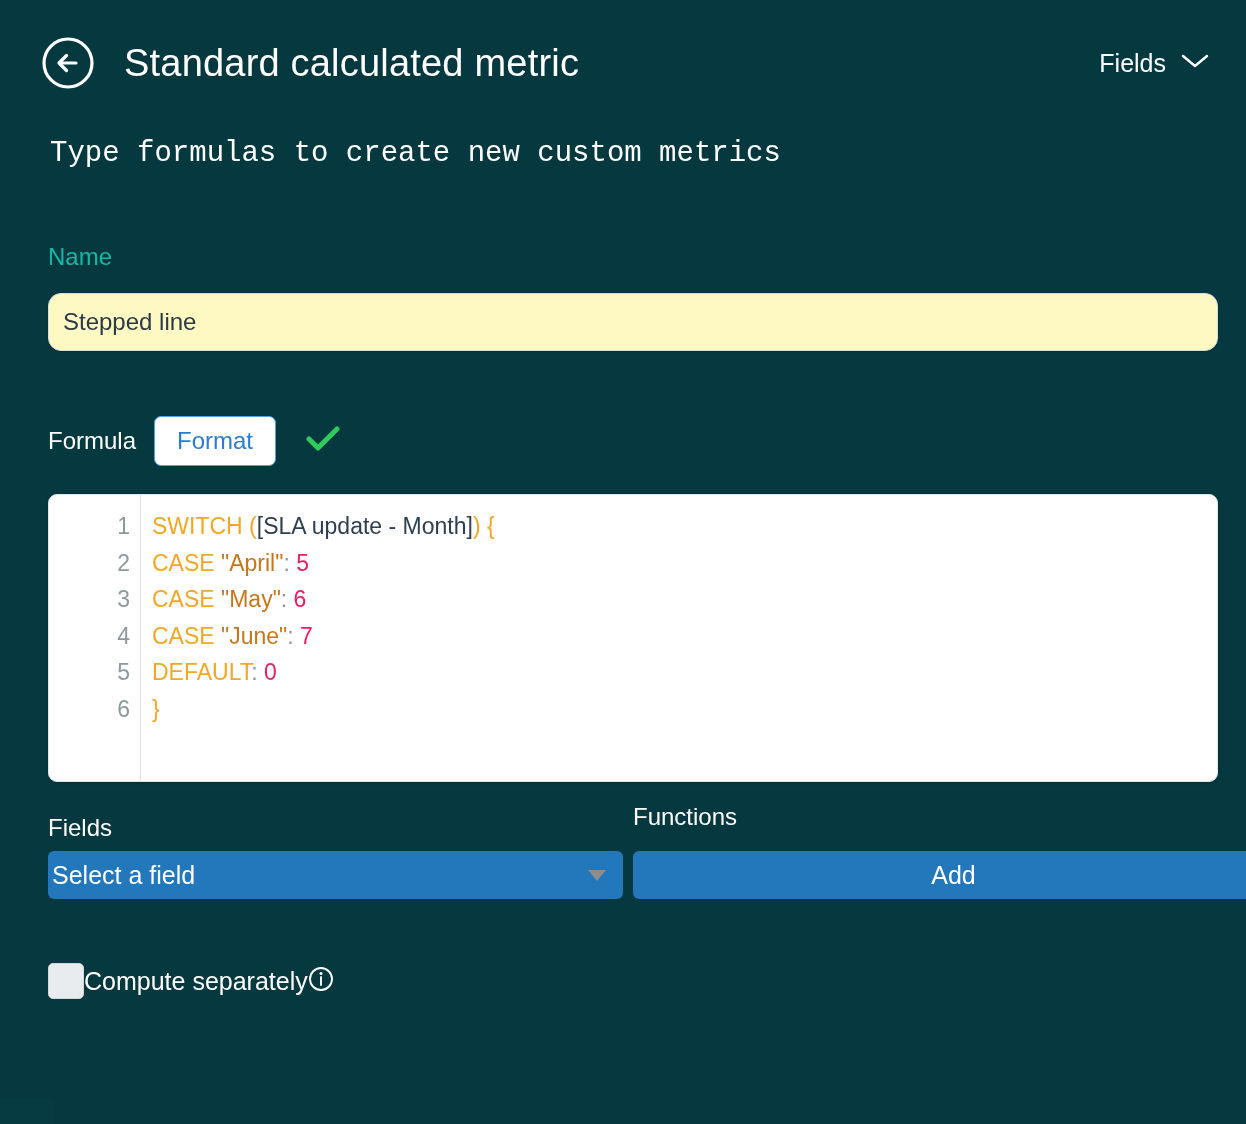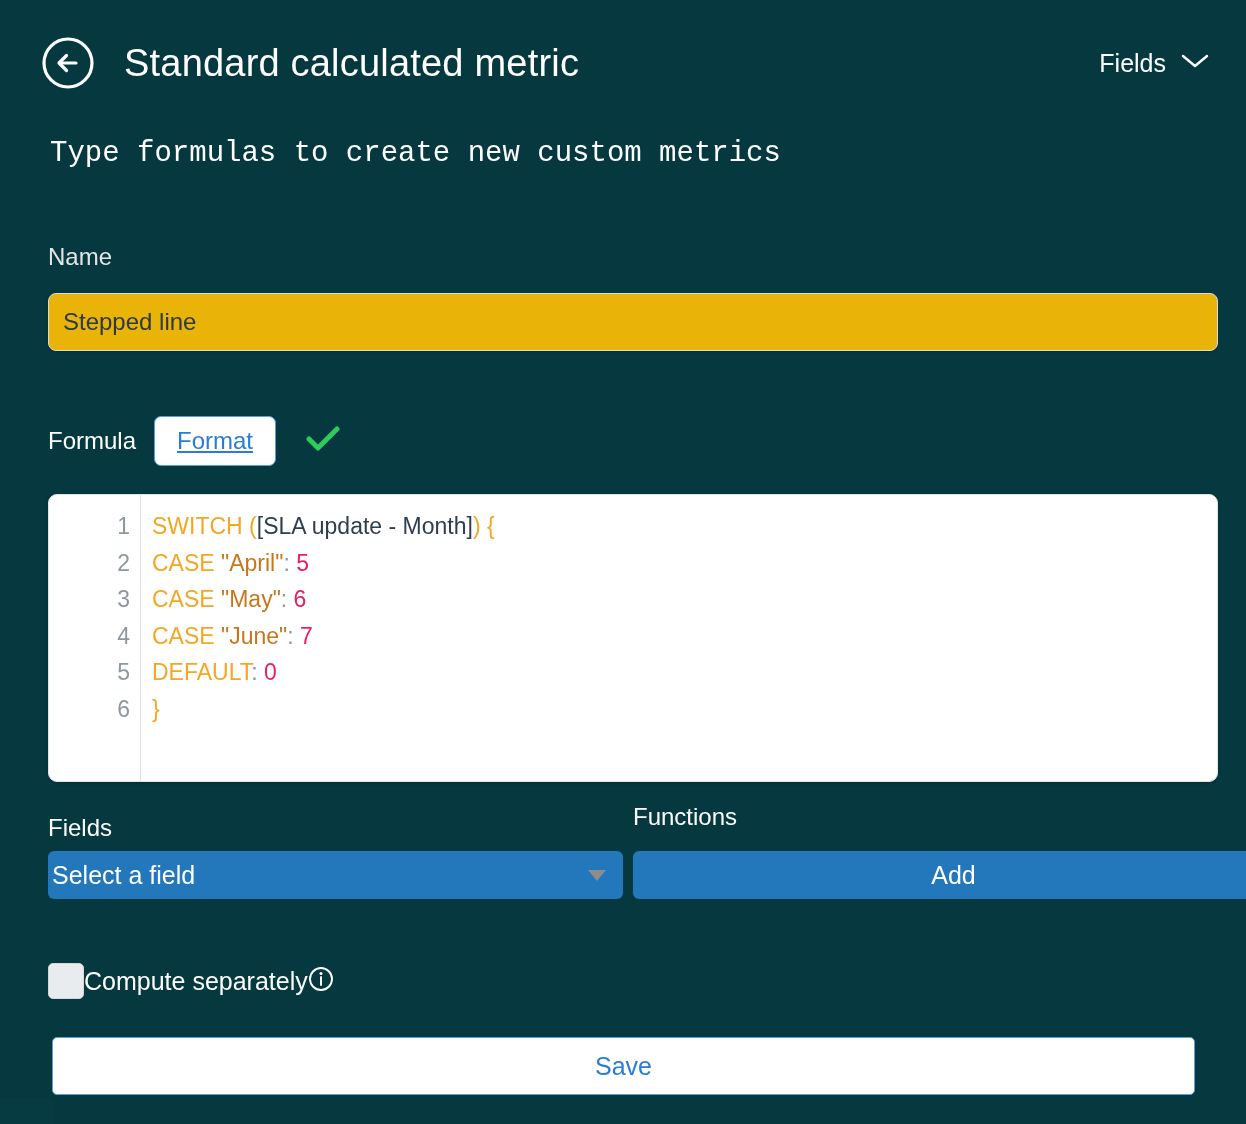--- a/index.html
+++ b/index.html
@@ -69,31 +69,31 @@
     color: #ffffff;
     white-space: nowrap;
     font-family: Liberation Mono, monospace;
   }
 
   
   .label-name {
     position: absolute;
     left: 48px; top: 243px;
     font-size: 24px;
-    color: #e5e5e5;
+    color: #14b8a6;
   }
   .name-input {
     position: absolute;
     left: 48px; top: 293px;
     width: 1170px;
     height: 58px;
     box-sizing: border-box;
-    background: #eab308;
+    background: #fef9c3;
     border: 1px solid #d8dde0;
-    border-radius: 8px;
+    border-radius: 13px;
     font-family: "Liberation Sans", sans-serif;
     font-size: 24px;
     color: #2b3a44;
     padding: 0 14px;
     outline: none;
     box-shadow: 0 1px 2px rgba(0,0,0,0.18);
   }
 
   
   .formula-row {
@@ -111,21 +111,20 @@
   .format-btn {
     background: #ffffff;
     border: 1px solid #5a9ede;
     border-radius: 7px;
     color: #2b7cd3;
     font-family: "Liberation Sans", sans-serif;
     font-size: 24px;
     padding: 12px 22px;
     cursor: pointer;
     line-height: 1;
-    text-decoration: underline;
   }
   .check-ok {
     margin-left: 12px;
     display: block;
   }
 
   
   .editor {
     position: absolute;
     left: 48px; top: 494px;
@@ -361,17 +360,16 @@
     <span class="compute-label">Compute separately</span>
     <span class="info-icon">
       <svg width="26" height="26" viewBox="0 0 26 26" aria-hidden="true">
         <circle cx="13" cy="13" r="11" fill="none" stroke="#ffffff" stroke-width="1.9"></circle>
         <circle cx="13" cy="7.6" r="1.5" fill="#ffffff"></circle>
         <path d="M13 11 V19" fill="none" stroke="#ffffff" stroke-width="1.9" stroke-linecap="round"></path>
       </svg>
     </span>
   </div>
 
-  <button class="save-btn">Save</button>
 
   <div class="bottom-strip"></div>
   <div class="bottom-strip-left"></div>
 </div>
 
 </body></html>

